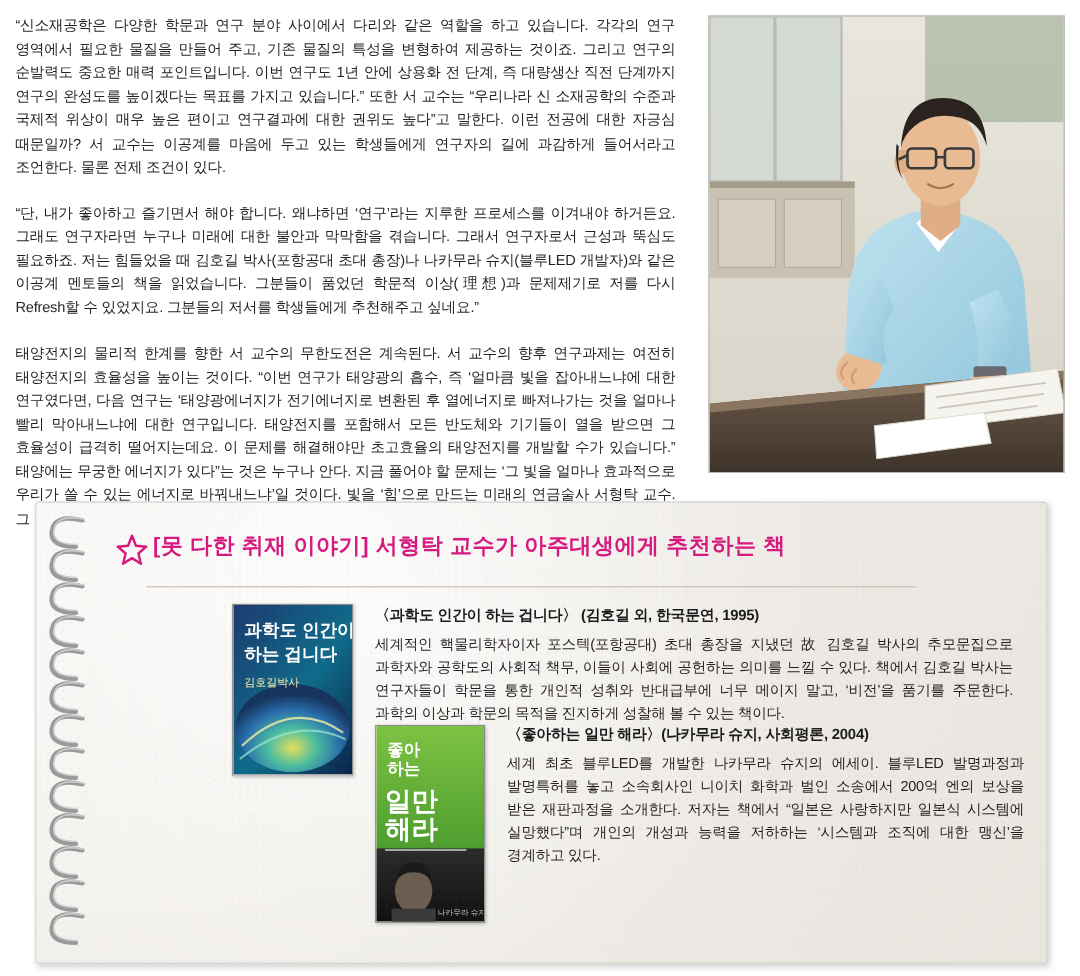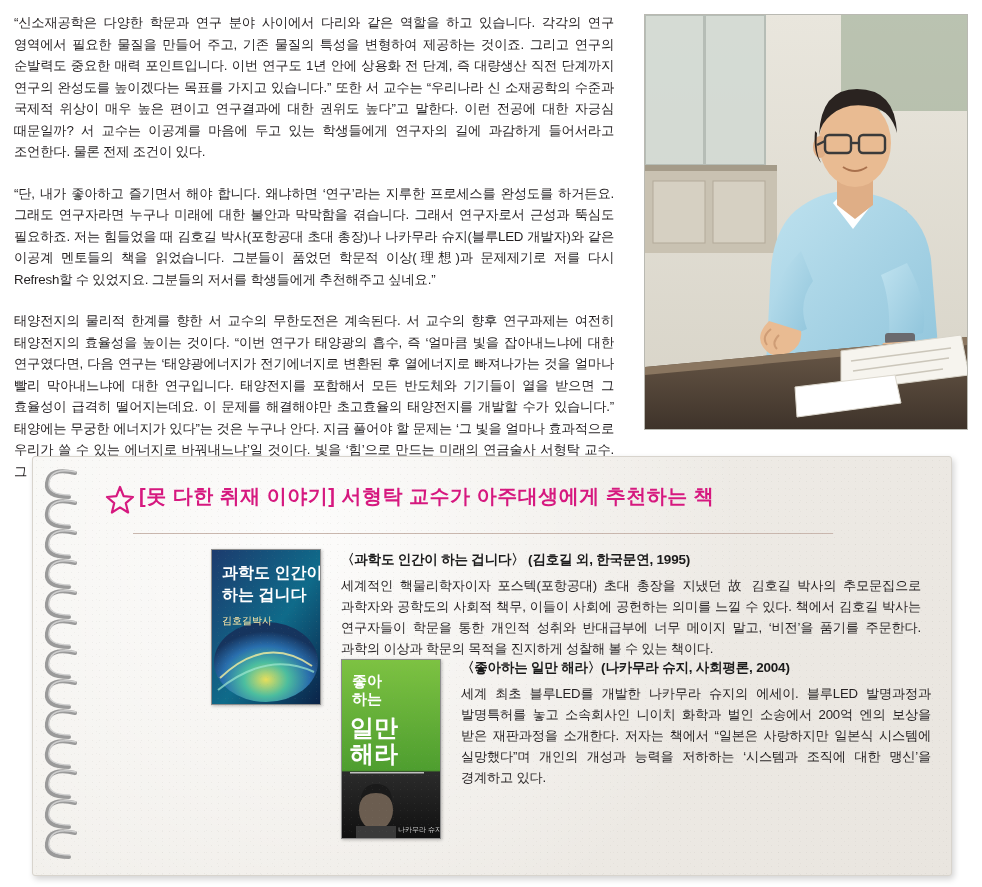--- a/index.html
+++ b/index.html
@@ -179,21 +179,21 @@
   #book-2 .book-cover { left: 208px; top: 10px; width: 100px; height: 180px; }
   #book-2 .book-body  { left: 328px; top: 10px; width: 470px; }
 </style>
 </head>
 <body>
 
 <div class="article">
 
   <div class="article-text">
     <p class="para">“신소재공학은 다양한 학문과 연구 분야 사이에서 다리와 같은 역할을 하고 있습니다. 각각의 연구 영역에서 필요한 물질을 만들어 주고, 기존 물질의 특성을 변형하여 제공하는 것이죠. 그리고 연구의 순발력도 중요한 매력 포인트입니다. 이번 연구도 1년 안에 상용화 전 단계, 즉 대량생산 직전 단계까지 연구의 완성도를 높이겠다는 목표를 가지고 있습니다.” 또한 서 교수는 “우리나라 신 소재공학의 수준과 국제적 위상이 매우 높은 편이고 연구결과에 대한 권위도 높다”고 말한다. 이런 전공에 대한 자긍심 때문일까? 서 교수는 이공계를 마음에 두고 있는 학생들에게 연구자의 길에 과감하게 들어서라고 조언한다. 물론 전제 조건이 있다.</p>
-    <p class="para">“단, 내가 좋아하고 즐기면서 해야 합니다. 왜냐하면 ‘연구’라는 지루한 프로세스를 완성도를 하거든요. 그래도 연구자라면 누구나 미래에 대한 불안과 막막함을 겪습니다. 그래서 연구자로서 근성과 뚝심도 필요하죠. 저는 힘들었을 때 김호길 박사(포항공대 초대 총장)나 나카무라 슈지(블루LED 개발자)와 같은 이공계 멘토들의 책을 읽었습니다. 그분들이 품었던 학문적 이상(理想)과 문제제기로 저를 다시 Refresh할 수 있었지요. 그분들의 저서를 학생들에게 추천해주고 싶네요.”</p>
+    <p class="para">“단, 내가 좋아하고 즐기면서 해야 합니다. 왜냐하면 ‘연구’라는 지루한 프로세스를 이겨내야 하거든요. 그래도 연구자라면 누구나 미래에 대한 불안과 막막함을 겪습니다. 그래서 연구자로서 근성과 뚝심도 필요하죠. 저는 힘들었을 때 김호길 박사(포항공대 초대 총장)나 나카무라 슈지(블루LED 개발자)와 같은 이공계 멘토들의 책을 읽었습니다. 그분들이 품었던 학문적 이상(理想)과 문제제기로 저를 다시 Refresh할 수 있었지요. 그분들의 저서를 학생들에게 추천해주고 싶네요.”</p>
     <p class="para">태양전지의 물리적 한계를 향한 서 교수의 무한도전은 계속된다. 서 교수의 향후 연구과제는 여전히 태양전지의 효율성을 높이는 것이다. “이번 연구가 태양광의 흡수, 즉 ‘얼마큼 빛을 잡아내느냐에 대한 연구였다면, 다음 연구는 ‘태양광에너지가 전기에너지로 변환된 후 열에너지로 빠져나가는 것을 얼마나 빨리 막아내느냐에 대한 연구입니다. 태양전지를 포함해서 모든 반도체와 기기들이 열을 받으면 그 효율성이 급격히 떨어지는데요. 이 문제를 해결해야만 초고효율의 태양전지를 개발할 수가 있습니다.” 태양에는 무궁한 에너지가 있다”는 것은 누구나 안다. 지금 풀어야 할 문제는 ‘그 빛을 얼마나 효과적으로 우리가 쓸 수 있는 에너지로 바꿔내느냐’일 것이다. 빛을 ‘힘’으로 만드는 미래의 연금술사 서형탁 교수. 그 인과(因果)의 마술을 기대해 본다.</p>
   </div>
 
   <div class="photo">
     <svg width="322" height="414" viewBox="0 0 322 414" xmlns="http://www.w3.org/2000/svg">
       <defs>
         <linearGradient id="wallg" x1="0" y1="0" x2="0" y2="1">
           <stop offset="0" stop-color="#e9e6dd"></stop>
           <stop offset="1" stop-color="#d7d3c7"></stop>
         </linearGradient>

